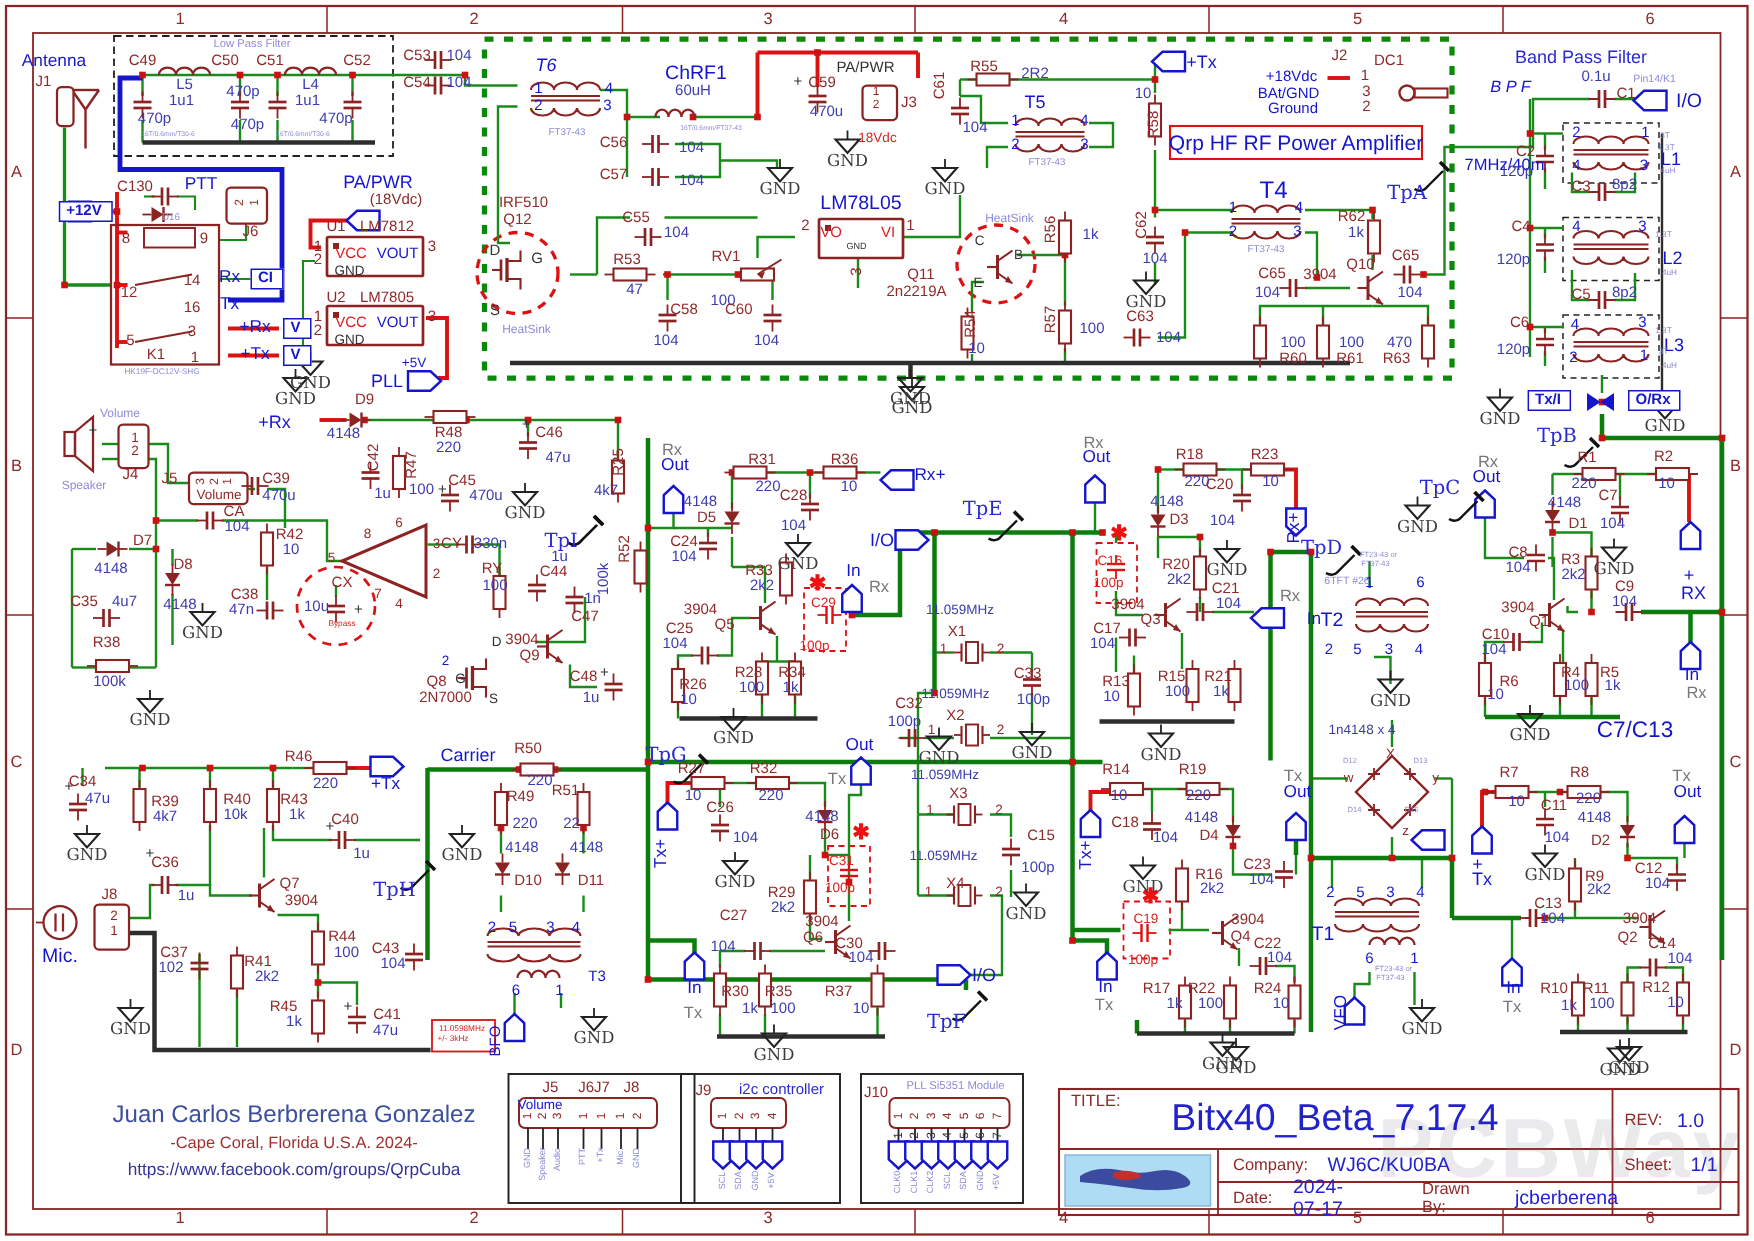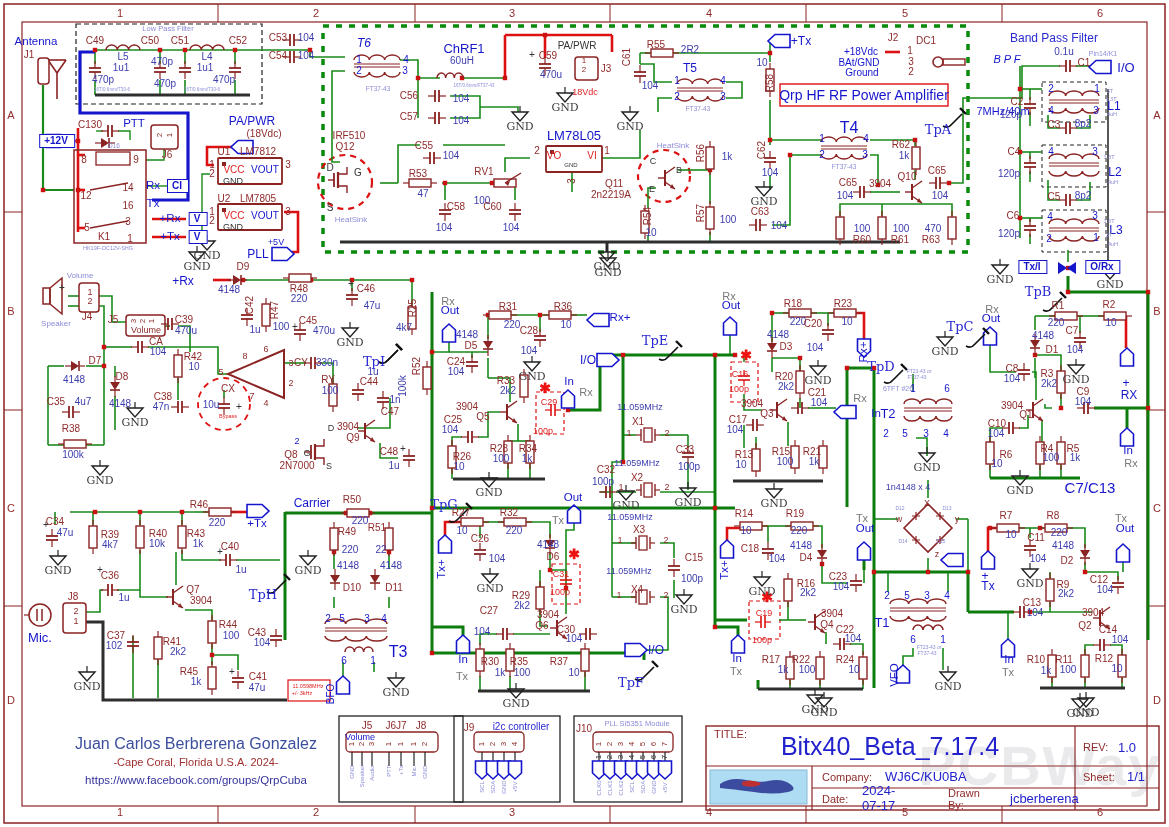--- a/index.html
+++ b/index.html
@@ -1675,21 +1675,21 @@
       <div class="lbl k-d" style="left: 377px; top: 528px;">R51</div>
       <div class="lbl k-v" style="left: 381px; top: 550px;">22</div>
       <div class="lbl k-v" style="left: 348px; top: 566px;">4148</div>
       <div class="lbl k-d" style="left: 352px; top: 588px;">D10</div>
       <div class="lbl k-v" style="left: 391px; top: 566px;">4148</div>
       <div class="lbl k-d" style="left: 394px; top: 588px;">D11</div>
       <div class="lbl k-p" style="left: 328px; top: 619px; font-size: 10px;">2</div>
       <div class="lbl k-p" style="left: 342px; top: 619px; font-size: 10px;">5</div>
       <div class="lbl k-p" style="left: 367px; top: 619px; font-size: 10px;">3</div>
       <div class="lbl k-p" style="left: 384px; top: 619px; font-size: 10px;">4</div>
-      <div class="lbl k-p" style="left: 398px; top: 652px; font-size: 16px;">T3</div>
+      <div class="lbl k-p" style="left: 398px; top: 652px; font-size: 10px;">T3</div>
       <div class="lbl k-p" style="left: 344px; top: 661px; font-size: 10px;">6</div>
       <div class="lbl k-p" style="left: 373px; top: 661px; font-size: 10px;">1</div>
       <div class="lbl k-r" style="left: 308px; top: 687px; font-size: 5.5px;">11.0598MHz</div>
       <div class="lbl k-r" style="left: 302px; top: 694px; font-size: 5.5px;">+/- 3kHz</div>
       <div class="lbl k-p" style="left: 331px; top: 694px; font-size: 10px; transform: translate(-50%, -50%) rotate(-90deg);">BFO</div>
       <div class="lbl k-tp" style="left: 444px; top: 504px;">TpG</div>
       <div class="lbl k-d" style="left: 461px; top: 513px;">R27</div>
       <div class="lbl k-v" style="left: 462px; top: 531px;">10</div>
       <div class="lbl k-d" style="left: 509px; top: 513px;">R32</div>
       <div class="lbl k-v" style="left: 514px; top: 531px;">220</div>

